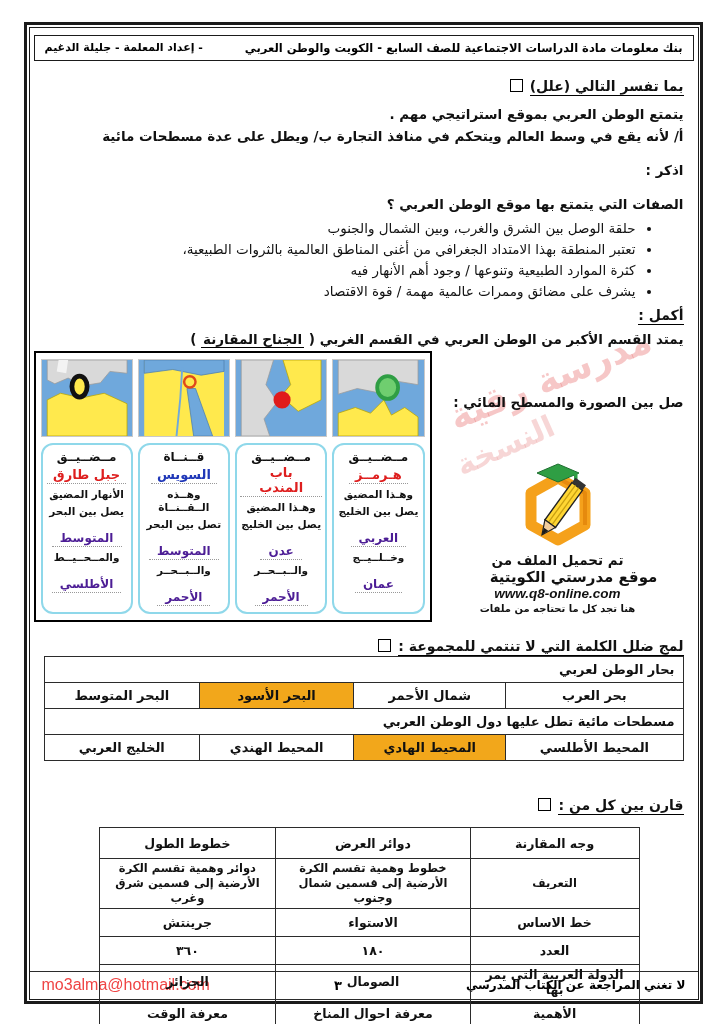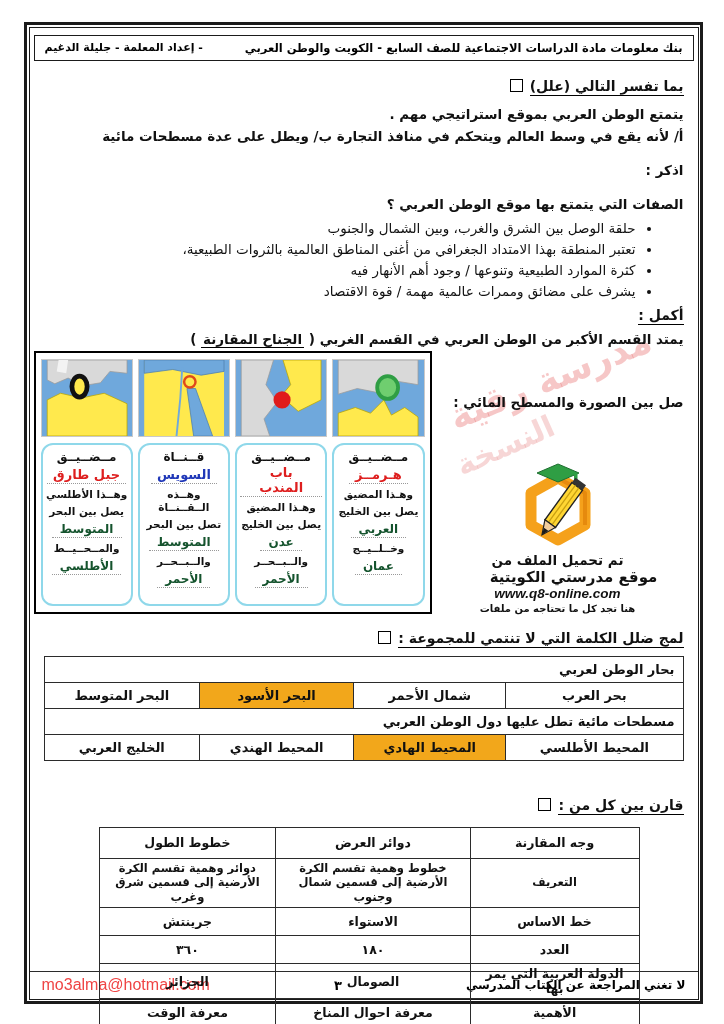--- a/index.html
+++ b/index.html
@@ -29,24 +29,24 @@
   .logo-url{font-size:13.5px;font-weight:700;font-style:italic;direction:ltr;font-family:"Liberation Sans",sans-serif;}
   .logo-l3{font-size:10px;font-weight:700;margin-top:2px;}
   .figure-box{width:384px;flex:none;border:2.5px solid #000;background:#fff;padding:6px 5px;display:flex;flex-direction:row;gap:5px;direction:rtl;position:relative;}
   .strait-card{width:89px;flex:1;display:flex;flex-direction:column;}
   .map-thumb{width:100%;height:78px;display:block;border:1px solid #c9c9c9;box-sizing:border-box;background:#6FA8DC;}
   .desc-box{border:2px solid #8FD8EA;border-radius:12px;margin-top:6px;padding:5px 3px 6px;text-align:center;flex:1;background:#fff;}
   .card-label{font-size:12px;font-weight:700;letter-spacing:1px;}
   .card-name{font-size:13px;font-weight:700;color:#DE1F1F;display:inline-block;border-bottom:1.6px dotted #999;padding:0 6px 1px;margin-top:1px;}
   .card-name.blue{color:#2038B8;}
   .card-line{font-size:10.5px;font-weight:700;margin-top:4px;line-height:1.25;}
-  .card-ans{font-size:12px;font-weight:700;color:#14532d;display:inline-block;border-bottom:1.6px dotted #999;padding:0 8px 1px;margin-top:4px;}
+  .card-ans{font-size:12px;font-weight:700;color:#4c1d95;display:inline-block;border-bottom:1.6px dotted #999;padding:0 8px 1px;margin-top:13px;}
   
   table{border-collapse:collapse;direction:rtl;}
-  .t1{width:100%;margin-top:8px;}
+  .t1{width:100%;}
   .t1 td{border:1.5px solid #2b2b2b;font-size:13px;font-weight:700;height:23px;text-align:center;padding:1px 4px;}
   .t1 td.span-row{text-align:right;padding-right:8px;}
   .t1 td.hl{background:#F2A71B;}
   .t2{width:541px;margin:12px 44px 0 auto;}
   .t2 td{border:1.5px solid #2b2b2b;font-size:12.5px;font-weight:700;text-align:center;padding:2px 6px;}
   .t2 .c-right{width:168px;}.t2 .c-mid{width:196px;}.t2 .c-left{width:177px;}
   .t2 tr.r-head td{height:26px;}
   .t2 tr.r-def td{height:40px;font-size:11.5px;line-height:1.3;}
   .t2 tr.r-std td{height:23px;}
   .footer{position:absolute;left:0;right:0;bottom:0;height:27px;border-top:1.5px solid #2b2b2b;
@@ -194,21 +194,21 @@
                 <svg class="map-thumb" viewBox="0 0 84 80">
                   <rect width="84" height="80" fill="#6FA8DC"></rect>
                   <polygon points="0,0 84,0 84,14 66,12 56,24 38,27 22,19 8,25 0,21" fill="#D9D9D9" stroke="#9a9a9a" stroke-width="0.8"></polygon>
                   <polygon points="12,0 22,0 20,14 10,12" fill="#f3f3f3"></polygon>
                   <polygon points="0,80 0,42 14,35 36,40 60,35 84,46 84,80" fill="#FFE94D" stroke="#b9a500" stroke-width="0.8"></polygon>
                   <ellipse cx="34" cy="28" rx="8" ry="11" fill="#FFE94D" stroke="#111" stroke-width="5"></ellipse>
                 </svg>
                 <div class="desc-box">
                   <div class="card-label">مــضــيــق</div>
                   <div><span class="card-name">جبل طارق</span></div>
-                  <div class="card-line">وهــذا الأطلسي</div>
+                  <div class="card-line">الأنهار المضيق</div>
                   <div class="card-line">يصل بين البحر</div>
                   <div><span class="card-ans">المتوسط</span></div>
                   <div class="card-line">والمــحــيــط</div>
                   <div><span class="card-ans">الأطلسي</span></div>
                 </div>
               </div>
 
             </div>
           </div>
 

